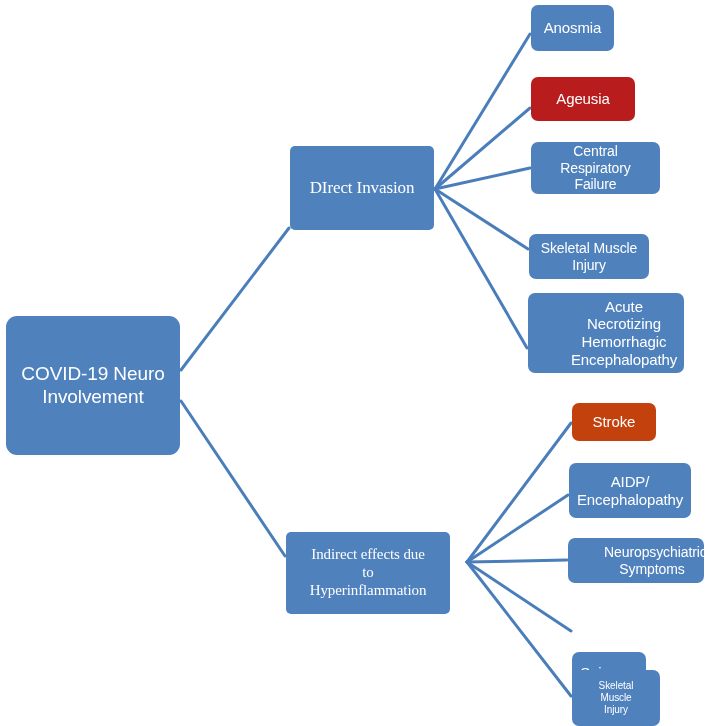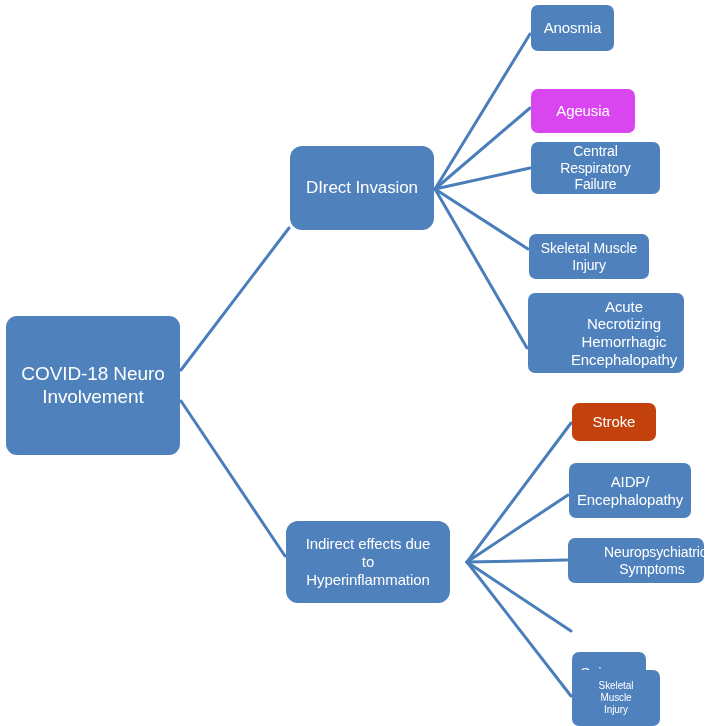--- a/index.html
+++ b/index.html
@@ -38,21 +38,22 @@
     text-align: center;
     line-height: 1.18;
     padding: 2px 4px;
     white-space: pre-line;
     letter-spacing: -0.1px;
   }
   .node.root {
     border-radius: 11px;
   }
   .node.branch {
-    border-radius: 12px;
+    border-radius: 5px;
+    font-family: Liberation Serif, serif;
   }
   .node-label {
     display: block;
     width: 100%;
   }
 </style>
 </head>
 <body>
 
 <div id="diagram-canvas" style="background: rgb(255, 255, 255);">
@@ -66,34 +67,34 @@
       <line x1="435" y1="189" x2="528" y2="249" stroke="#4A7EBB" stroke-width="3" stroke-linecap="round"></line>
       <line x1="435" y1="189" x2="527" y2="348" stroke="#4A7EBB" stroke-width="3" stroke-linecap="round"></line>
       <line x1="467" y1="562" x2="571" y2="423" stroke="#4A7EBB" stroke-width="3" stroke-linecap="round"></line>
       <line x1="467" y1="562" x2="568" y2="495" stroke="#4A7EBB" stroke-width="3" stroke-linecap="round"></line>
       <line x1="467" y1="562" x2="567" y2="560" stroke="#4A7EBB" stroke-width="3" stroke-linecap="round"></line>
       <line x1="467" y1="562" x2="571" y2="631" stroke="#4A7EBB" stroke-width="3" stroke-linecap="round"></line>
       <line x1="467" y1="562" x2="571" y2="696" stroke="#4A7EBB" stroke-width="3" stroke-linecap="round"></line>
     </svg>
 
   <div id="node-layer">
-      <div class="node root" style="left: 6px; top: 316px; width: 174px; height: 139px; font-size: 19px; background: rgb(79, 129, 189); color: rgb(255, 255, 255);"><span class="node-label">COVID-18 Neuro
+      <div class="node root" style="left: 6px; top: 316px; width: 174px; height: 139px; font-size: 19px; background: rgb(79, 129, 189); color: rgb(255, 255, 255);"><span class="node-label">COVID-19 Neuro
 Involvement</span></div>
       <div class="node branch" style="left: 290px; top: 146px; width: 144px; height: 84px; font-size: 17px; background: rgb(79, 129, 189); color: rgb(255, 255, 255);"><span class="node-label">DIrect Invasion</span></div>
       <div class="node leaf" style="left: 531px; top: 5px; width: 83px; height: 46px; font-size: 15px; background: rgb(79, 129, 189); color: rgb(255, 255, 255);"><span class="node-label">Anosmia</span></div>
-      <div class="node leaf" style="left: 531px; top: 77px; width: 104px; height: 44px; font-size: 15px; background: #d946ef; color: rgb(255, 255, 255); margin-top: 12px;"><span class="node-label">Ageusia</span></div>
+      <div class="node leaf" style="left: 531px; top: 77px; width: 104px; height: 44px; font-size: 15px; background: #b91c1c; color: rgb(255, 255, 255);"><span class="node-label">Ageusia</span></div>
       <div class="node leaf" style="left: 531px; top: 142px; width: 129px; height: 52px; font-size: 14px; background: rgb(79, 129, 189); color: rgb(255, 255, 255);"><span class="node-label">Central
 Respiratory
 Failure</span></div>
       <div class="node leaf" style="left: 529px; top: 234px; width: 120px; height: 45px; font-size: 14px; background: rgb(79, 129, 189); color: rgb(255, 255, 255);"><span class="node-label">Skeletal Muscle
 Injury</span></div>
       <div class="node leaf" style="left: 528px; top: 293px; width: 156px; height: 80px; font-size: 15px; background: rgb(79, 129, 189); color: rgb(255, 255, 255); padding-left: 40px;"><span class="node-label">Acute Necrotizing
 Hemorrhagic
 Encephalopathy</span></div>
-      <div class="node branch" style="left: 286px; top: 521px; width: 164px; height: 82px; font-size: 15px; background: rgb(79, 129, 189); color: rgb(255, 255, 255);"><span class="node-label">Indirect effects due
+      <div class="node branch" style="left: 286px; top: 532px; width: 164px; height: 82px; font-size: 15px; background: rgb(79, 129, 189); color: rgb(255, 255, 255);"><span class="node-label">Indirect effects due
 to
 Hyperinflammation</span></div>
       <div class="node leaf" style="left: 572px; top: 403px; width: 84px; height: 38px; font-size: 15px; background: #c2410c; color: rgb(255, 255, 255);"><span class="node-label">Stroke</span></div>
       <div class="node leaf" style="left: 569px; top: 463px; width: 122px; height: 55px; font-size: 15px; background: rgb(79, 129, 189); color: rgb(255, 255, 255); justify-content: flex-end;"><span class="node-label">AIDP/
 Encephalopathy</span></div>
       <div class="node leaf" style="left: 568px; top: 538px; width: 136px; height: 45px; font-size: 14px; background: rgb(79, 129, 189); color: rgb(255, 255, 255); padding-left: 36px;"><span class="node-label">Neuropsychiatric
 Symptoms</span></div>
       <div class="node leaf" style="left: 572px; top: 608px; width: 74px; height: 42px; font-size: 15px; background: rgb(79, 129, 189); color: rgb(255, 255, 255); margin-top: 44px;"><span class="node-label">Seizures</span></div>
       <div class="node leaf" style="left: 572px; top: 670px; width: 88px; height: 56px; font-size: 10px; background: rgb(79, 129, 189); color: rgb(255, 255, 255);"><span class="node-label">Skeletal
 Muscle

